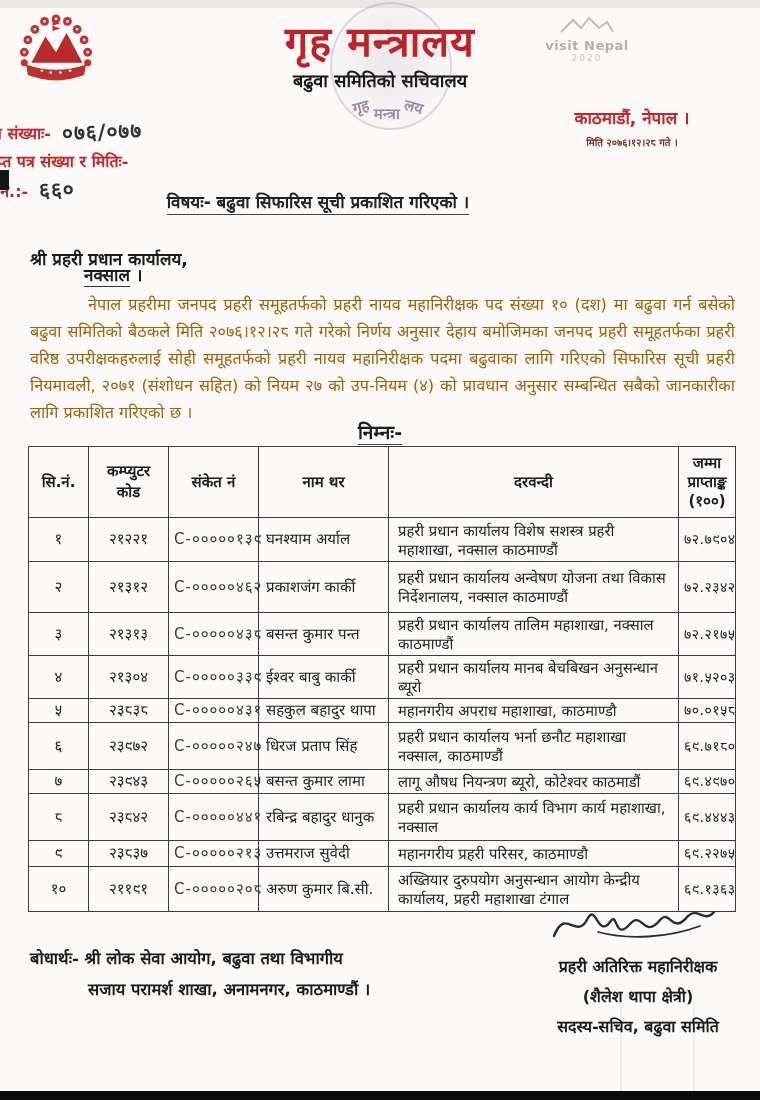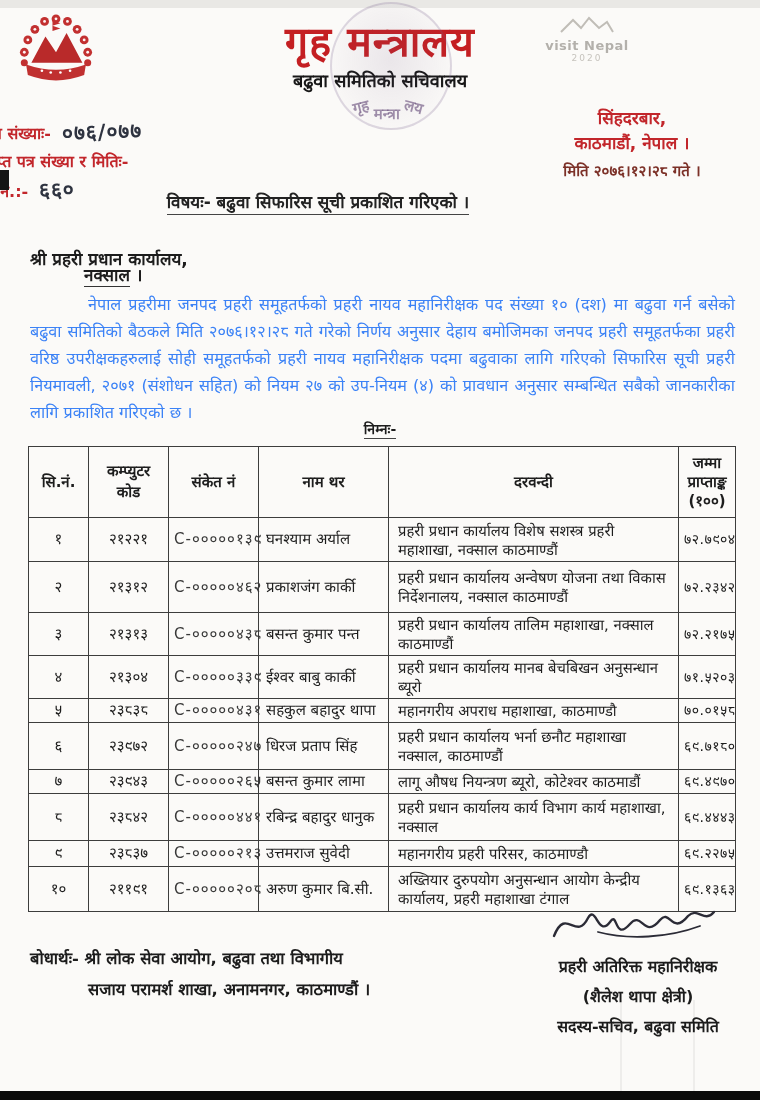--- a/index.html
+++ b/index.html
@@ -40,36 +40,36 @@
   .visit-nepal .vn-year{font-size:9px;letter-spacing:2px;color:#c6c3bd;}
 
   
   .meta-left{position:absolute;left:-16px;top:118px;line-height:28px;}
   .meta-left .lbl{color:#c2262b;font-weight:700;font-size:16px;}
   .hand{display:inline-block;font-size:21px;font-weight:600;color:#2e3340;
     transform:rotate(-2deg);margin-left:6px;letter-spacing:1px;}
   .black-blob{position:absolute;left:0;top:170px;width:9px;height:20px;background:#151515;}
   .meta-right{position:absolute;right:18px;top:106px;width:220px;text-align:center;}
   .meta-right .place{color:#c2262b;font-weight:700;font-size:17px;line-height:25px;}
-  .meta-right .date{color:#7c3128;font-weight:600;font-size:15px;margin-top:4px;}
+  .meta-right .date{color:#7c3128;font-weight:600;font-size:10px;margin-top:4px;}
 
   .subject{position:absolute;left:0;top:190px;width:636px;text-align:center;}
   .subject span{font-size:17px;font-weight:700;color:#222;
     border-bottom:1.5px solid #444;padding-bottom:2px;}
 
   .addressee1{position:absolute;left:30px;top:234px;font-size:17px;font-weight:700;margin-top:13px;}
   .addressee2{position:absolute;left:84px;top:263px;font-size:17px;font-weight:700;}
   .addressee2 .u{border-bottom:1.5px solid #333;padding-bottom:1px;}
 
   .body-par{
     position:absolute;left:30px;top:291px;width:705px;
-    font-size:16.2px;line-height:27px;text-align:justify;text-indent:58px;color:#3b82f6;
+    font-size:16.2px;line-height:27px;text-align:justify;text-indent:58px;color:#a16207;
   }
   .nimna{position:absolute;left:0;top:419px;width:760px;text-align:center;}
-  .nimna span{font-size:14px;font-weight:700;border-bottom:1.5px solid #444;padding-bottom:1px;}
+  .nimna span{font-size:19px;font-weight:700;border-bottom:1.5px solid #444;padding-bottom:1px;}
 
   
   .doc-table{
     position:absolute;left:28px;top:446px;width:707px;
     border-collapse:collapse;table-layout:fixed;
   }
   .doc-table th,.doc-table td{
     border:1.4px solid #3d3d3d;font-size:15px;color:#1d1d1d;
     padding:2px 5px;vertical-align:middle;line-height:19px;
   }
@@ -167,21 +167,20 @@
       <span class="lbl">प्राप्त पत्र संख्या र मितिः-</span>
     </div>
     <div>
       <span class="lbl">च.नं.:-</span>
       <span class="hand">६६०</span>
     </div>
   </div>
   <div class="black-blob"></div>
 
   <div class="meta-right">
-    <div class="place">सिंहदरबार,</div>
     <div class="place">काठमाडौं, नेपाल ।</div>
     <div class="date">मिति २०७६।१२।२८ गते ।</div>
   </div>
 
   <div class="subject">
     <span>विषयः- बढुवा सिफारिस सूची प्रकाशित गरिएको ।</span>
   </div>
 
   <div class="addressee1">श्री प्रहरी प्रधान कार्यालय,</div>
   <div class="addressee2">

